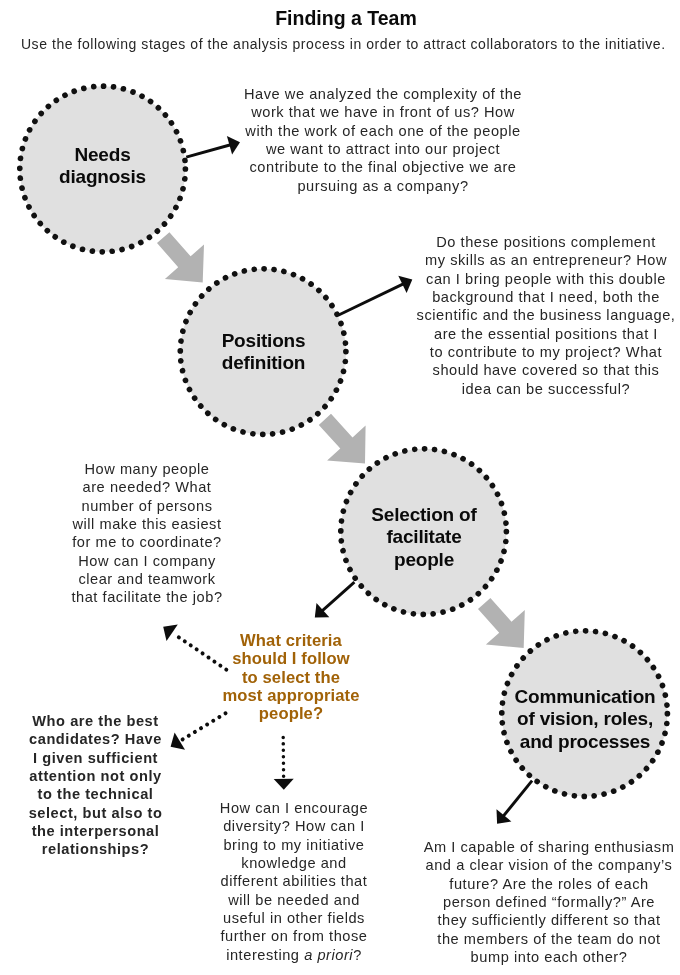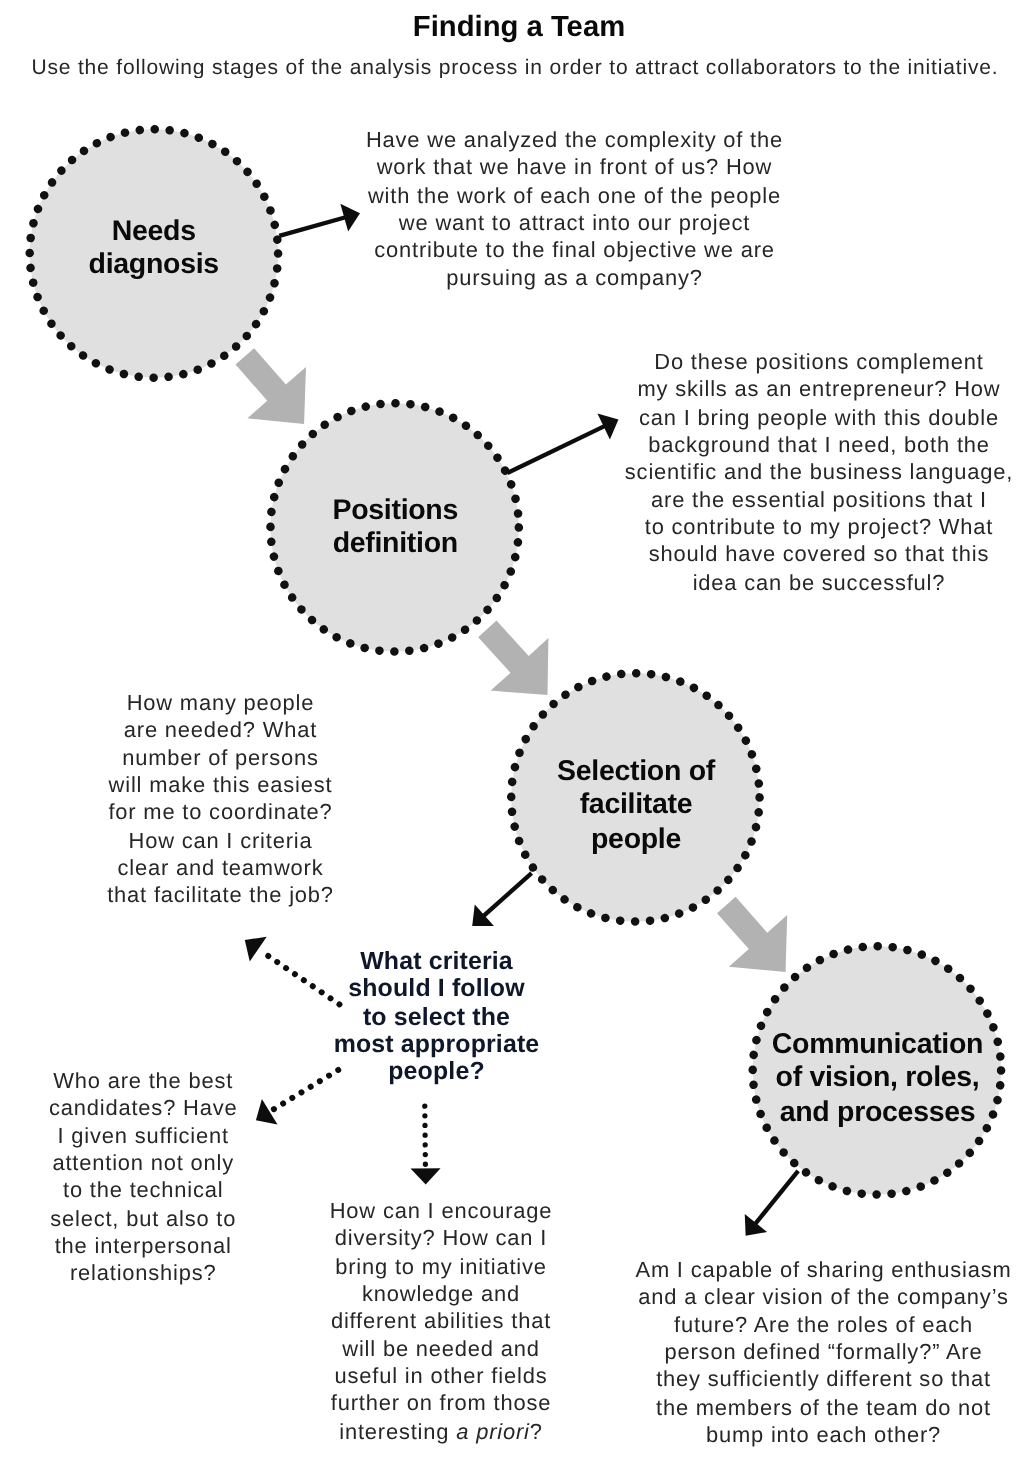--- a/index.html
+++ b/index.html
@@ -7,30 +7,30 @@
        font-family:"Liberation Sans",sans-serif;color:#262626;
        -webkit-font-smoothing:antialiased;}
   #stage{position:absolute;left:0;top:0;width:542px;height:975px;}
   svg#art{position:absolute;left:0;top:0;width:680px;height:975px;pointer-events:none;}
   .tx{position:absolute;text-align:center;letter-spacing:0.42px;transform:translateZ(0);}
   #title{left:0px;width:692px;top:7px;font-size:19.5px;font-weight:bold;color:#0a0a0a;letter-spacing:0px;}
   #subtitle{left:0px;width:686px;top:36px;font-size:14px;letter-spacing:0.55px;text-indent:0.55px;}
   .node-label{position:absolute;text-align:center;font-weight:bold;color:#0a0a0a;transform:translateZ(0);
               font-size:19px;line-height:22.4px;letter-spacing:-0.2px;}
   .para{position:absolute;text-align:center;transform:translateZ(0);font-size:14.6px;line-height:18.35px;letter-spacing:0.55px;}
-  .para.bold{font-weight:bold;color:#0f172a;font-size:16.6px;line-height:18.35px;letter-spacing:0.1px;}
+  .para.bold{font-weight:bold;color:#a16207;font-size:16.6px;line-height:18.35px;letter-spacing:0.1px;}
   #lb1{left:37px;top:144px;width:131px;}
   #lb2{left:198px;top:330px;width:131px;}
   #lb3{left:351px;top:504px;width:146px;}
   #lb4{left:505px;top:686px;width:160px;}
   #p1{left:240px;top:85px;width:286px;}
   #p2{left:415px;top:233px;width:262px;}
   #p3{left:22px;top:460px;width:158px;margin-left:46px;}
   #p4{left:211px;top:632px;width:160px;}
-  #p5{left:18px;top:712px;width:155px;}
+  #p5{left:18px;top:712px;width:155px;font-weight:bold;}
   #p6{left:208px;top:799px;width:172px;}
   #p7{left:417px;top:838px;width:264px;}
 </style>
 </head>
 <body>
 
 <div id="stage">
   <div class="tx" id="title">Finding a Team</div>
   <div class="tx" id="subtitle">Use the following stages of the analysis process in order to attract collaborators to the initiative.</div>
   <svg id="art" viewBox="0 0 680 975">
@@ -114,21 +114,21 @@
       <div class="ln">to contribute to my project? What</div>
       <div class="ln">should have covered so that this</div>
       <div class="ln">idea can be successful?</div>
     </div>
   <div class="para" id="p3">
       <div class="ln">How many people</div>
       <div class="ln">are needed? What</div>
       <div class="ln">number of persons</div>
       <div class="ln">will make this easiest</div>
       <div class="ln">for me to coordinate?</div>
-      <div class="ln">How can I criteria</div>
+      <div class="ln">How can I company</div>
       <div class="ln">clear and teamwork</div>
       <div class="ln">that facilitate the job?</div>
     </div>
   <div class="para bold" id="p4">
       <div class="ln">What criteria</div>
       <div class="ln">should I follow</div>
       <div class="ln">to select the</div>
       <div class="ln">most appropriate</div>
       <div class="ln">people?</div>
     </div>

